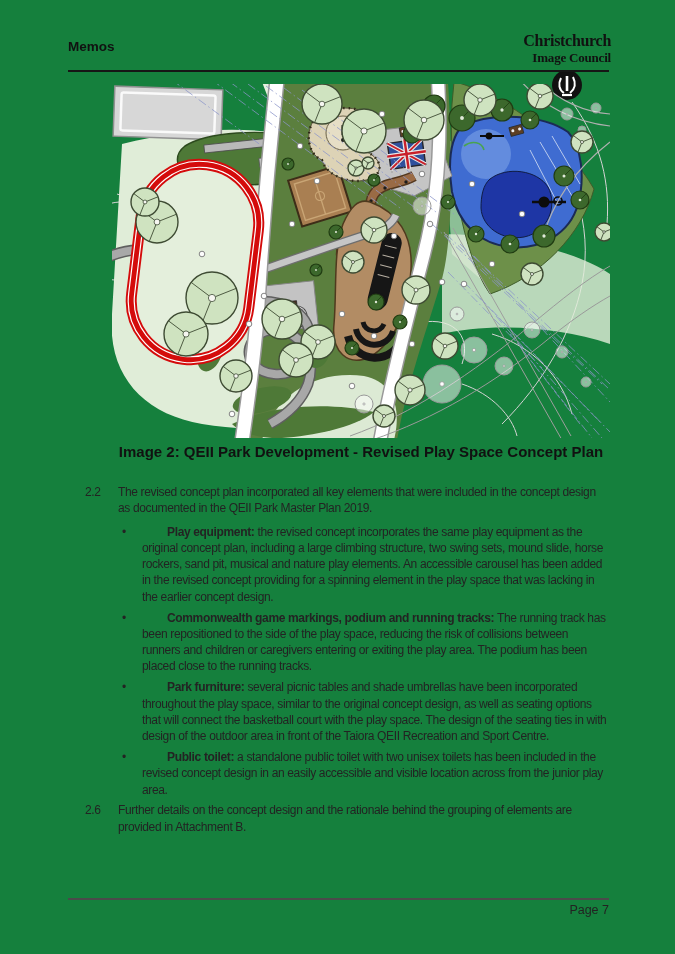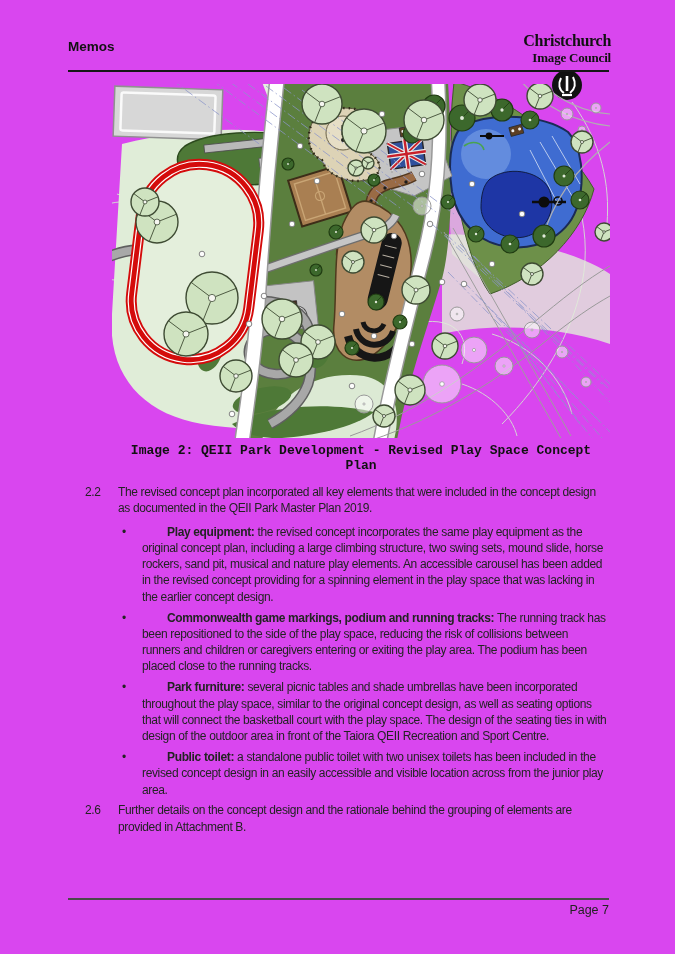--- a/index.html
+++ b/index.html
@@ -1,28 +1,28 @@
 <!DOCTYPE html>
 <html><head>
 <meta charset="utf-8">
 <style>
   html,body{margin:0;padding:0;background:#fff;}
-  .page{position:relative;width:675px;height:954px;background:#d946ef;overflow:hidden;
+  .page{position:relative;width:675px;height:954px;background:#15803d;overflow:hidden;
         font-family:"Liberation Sans",sans-serif;color:#232323;}
   
   .hdr-title{position:absolute;left:68px;top:39px;font-size:13.5px;font-weight:bold;color:#111;}
   .hdr-logo{position:absolute;right:64px;top:33px;display:flex;align-items:center;gap:5px;flex-direction:column;}
   .logo-text{text-align:right;font-family:"Liberation Serif",serif;color:#111;line-height:1;}
   .logo-l1{font-size:16px;font-weight:bold;letter-spacing:-0.3px;}
   .logo-l2{font-size:13px;font-weight:bold;margin-top:2px;letter-spacing:-0.2px;}
   .hdr-rule{position:absolute;left:68px;right:66px;top:70px;height:2px;background:#161616;}
   
   .map{position:absolute;left:112px;top:84px;width:498px;height:354px;}
   .caption{position:absolute;left:112px;top:443px;width:498px;text-align:center;
-           font-size:13px;font-weight:bold;color:#111;font-family:Liberation Mono, monospace;}
+           font-size:15px;font-weight:bold;color:#111;}
   
   .body{position:absolute;left:68px;right:68px;top:484px;font-size:12px;line-height:16.3px;
         letter-spacing:-0.35px;}
   .para{display:flex;margin-bottom:7px;}
   .para .num{width:50px;padding-left:17px;box-sizing:border-box;flex:none;}
   .para .txt{flex:1;}
   .bullet{display:flex;margin-left:50px;margin-bottom:4.5px;}
   .bullet .blt{width:24px;padding-left:4px;box-sizing:border-box;flex:none;}
   .bullet .txt{flex:1;}
   b{letter-spacing:-0.35px;padding-left:25px;}

